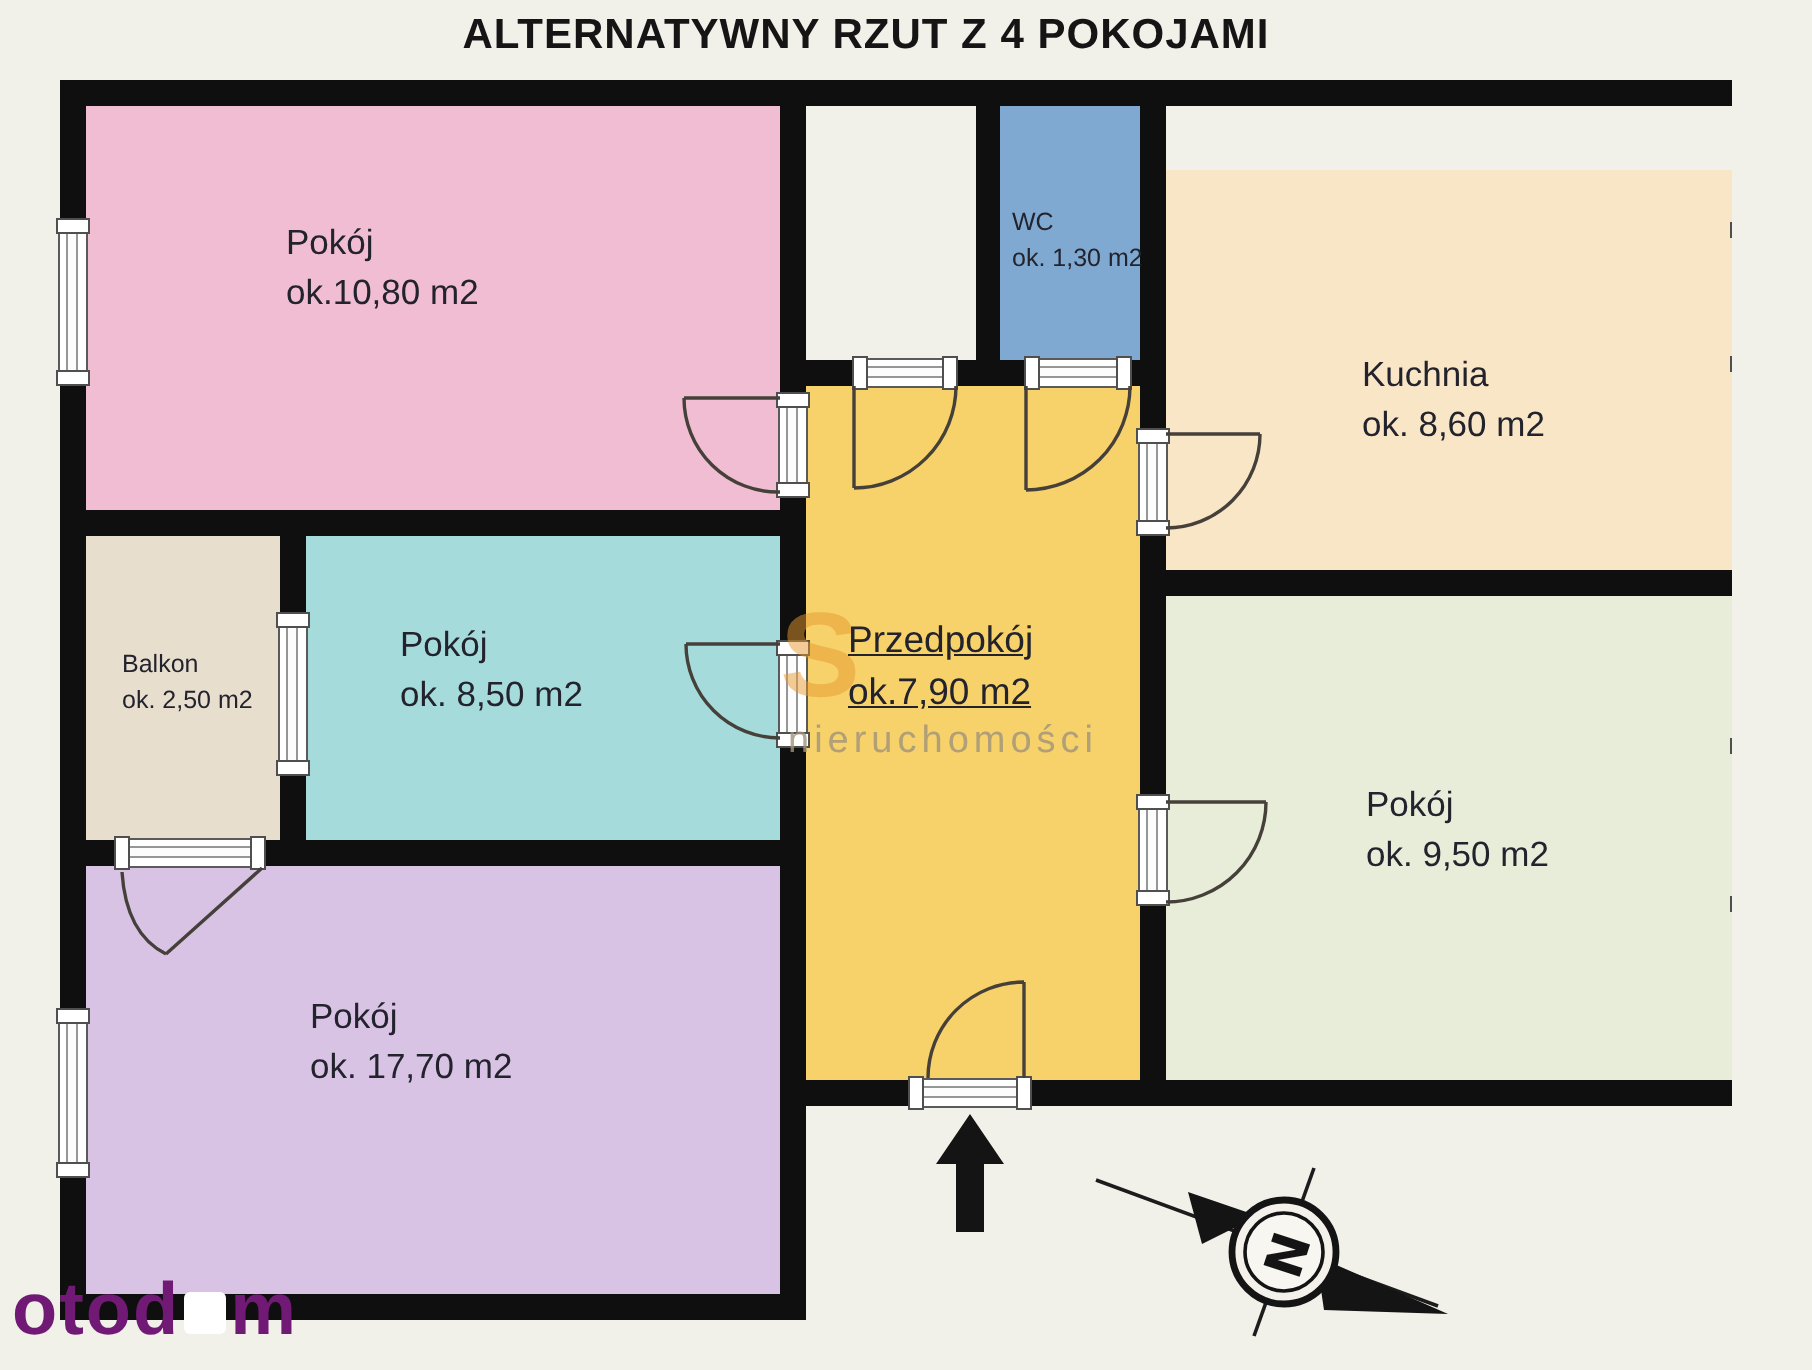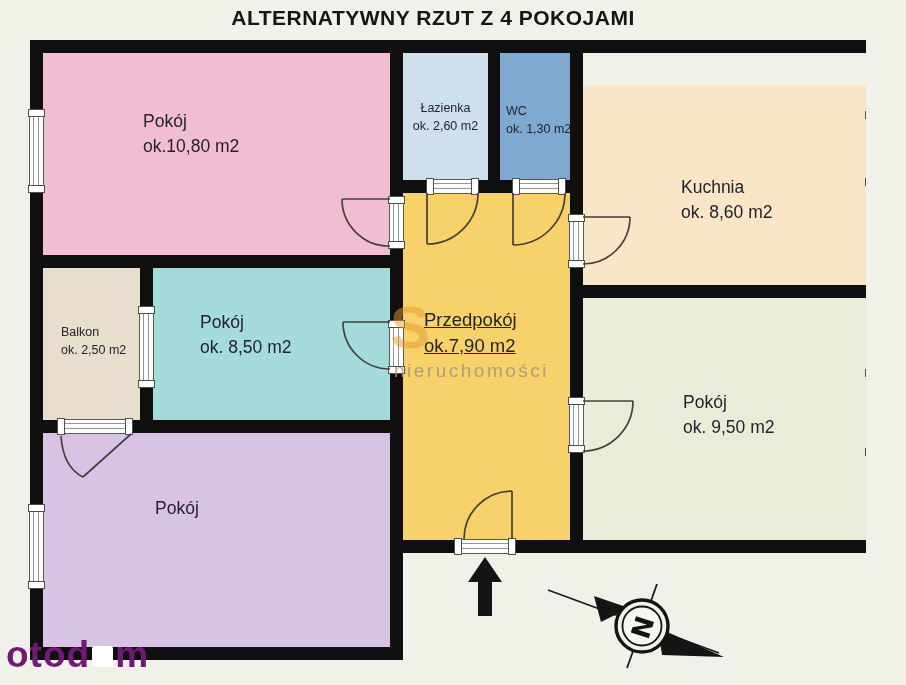--- a/index.html
+++ b/index.html
@@ -59,26 +59,20 @@
 
   <div class="title">ALTERNATYWNY RZUT Z 4 POKOJAMI</div>
 
   <div class="room" style="left: 43px; top: 53px; width: 347px; height: 202px; background: rgb(241, 189, 210);">
     <div class="room-label lg" style="left:100px;top:56px;">
       <div>Pokój</div>
       <div>ok.10,80  m2</div>
     </div>
   </div>
 
-  <div class="room" style="left: 403px; top: 53px; width: 85px; height: 127px; background: rgb(205, 224, 235);">
-    <div class="room-label sm center" style="left:0;top:47px;width:85px;">
-      <div>Łazienka</div>
-      <div>ok. 2,60 m2</div>
-    </div>
-  </div>
 
   <div class="room" style="left: 500px; top: 53px; width: 70px; height: 127px; background: rgb(127, 169, 209);">
     <div class="room-label sm" style="left:6px;top:50px;">
       <div>WC</div>
       <div>ok. 1,30 m2</div>
     </div>
   </div>
 
   <div class="room" style="left: 583px; top: 53px; width: 284px; height: 232px; background: rgb(249, 230, 198); margin-top: 32px;">
     <div class="room-label lg" style="left:98px;top:90px;">
@@ -111,20 +105,21 @@
   <div class="room" style="left: 583px; top: 298px; width: 284px; height: 242px; background: rgb(232, 237, 218);">
     <div class="room-label lg" style="left:100px;top:92px;">
       <div>Pokój</div>
       <div>ok. 9,50 m2</div>
     </div>
   </div>
 
   <div class="room" style="left: 43px; top: 433px; width: 347px; height: 214px; background: rgb(217, 195, 229);">
     <div class="room-label lg" style="left:112px;top:63px;">
       <div>Pokój</div>
+      <div>ok. 17,70 m2</div>
     </div>
   </div>
 
   <div class="wall" style="left:30px;top:40px;width:850px;height:13px;"></div>
   <div class="wall" style="left:30px;top:40px;width:13px;height:620px;"></div>
   <div class="wall" style="left:867px;top:40px;width:13px;height:513px;"></div>
   <div class="wall" style="left:390px;top:540px;width:490px;height:13px;"></div>
   <div class="wall" style="left:30px;top:647px;width:373px;height:13px;"></div>
   <div class="wall" style="left:390px;top:53px;width:13px;height:607px;"></div>
   <div class="wall" style="left:488px;top:53px;width:12px;height:127px;"></div>

